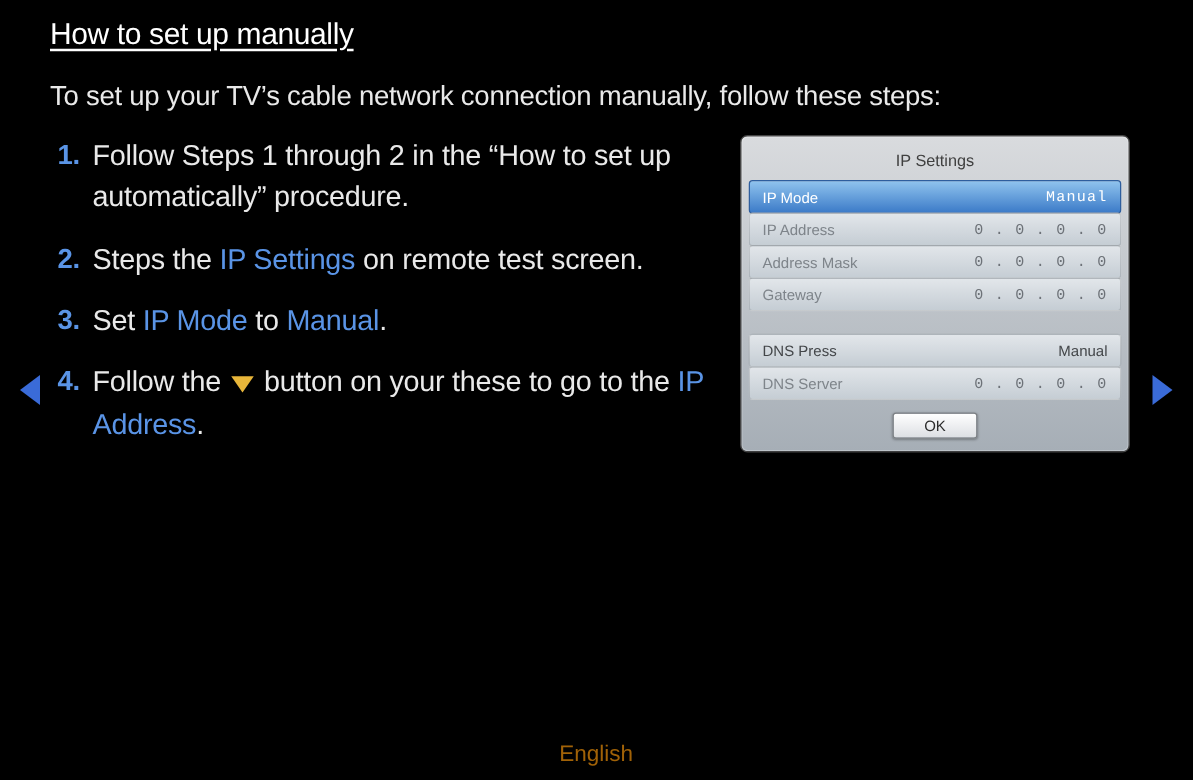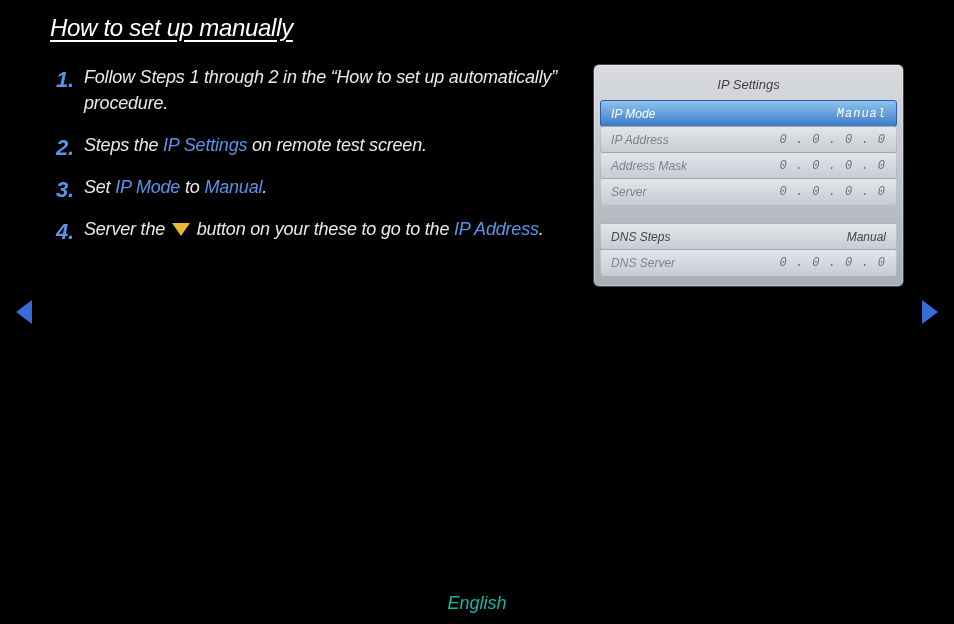--- a/index.html
+++ b/index.html
@@ -2,42 +2,42 @@
 <html><head>
 <meta charset="utf-8">
 <style>
   * { box-sizing: border-box; margin: 0; padding: 0; }
   html, body { width: 954px; height: 624px; background: #000; overflow: hidden; }
   body {
     font-family: "Helvetica Neue", Helvetica, Arial, sans-serif;
     color: #dcdcdc;
     position: relative;
   }
-  .page { position: relative; width: 100%; height: 100%; padding: 14px 50px 0 50px; font-style: italic; }
+  .page { position: relative; width: 100%; height: 100%; padding: 14px 50px 0 40px; }
   .title {
     color: #ffffff;
     font-size: 24px;
     font-weight: 500;
     text-decoration: underline;
     text-underline-offset: 4px;
     letter-spacing: -0.3px;
     margin-bottom: 22px;
   }
   .intro {
     color: #e9e9e9;
     font-size: 22px;
     font-weight: 300;
     letter-spacing: -0.2px;
     margin-bottom: 18px;
   }
   .cols { display: flex; align-items: flex-start; }
   ol.steps {
     list-style: none;
     counter-reset: step;
-    font-size: 18px;
+    font-size: 23px;
     font-weight: 300;
     color: #e9e9e9;
     width: 545px;
     padding-left: 6px;
   }
   ol.steps li {
     counter-increment: step;
     position: relative;
     padding-left: 28px;
     margin-bottom: 16px;
@@ -137,80 +137,84 @@
     border-top: 12px solid transparent;
     border-bottom: 12px solid transparent;
     border-left: 16px solid #3a6bd8;
   }
 
   .footer {
     position: absolute;
     bottom: 10px;
     left: 0; right: 0;
     text-align: center;
-    color: #14b8a6;
+    color: #a16207;
     font-size: 18px;
     font-weight: 300;
   }
 </style>
 </head>
 <body>
 
 <div class="page">
 
   <div class="title">How to set up manually</div>
 
+  <div class="intro">To set up your TV’s cable network connection manually, follow these steps:</div>
 
   <div class="cols">
     <ol class="steps">
       <li>
         <span>Follow Steps 1 through 2 in the “How to set up automatically” procedure.</span>
       </li>
       <li>
         <span>Steps the </span><span class="kw">IP Settings</span><span> on remote test screen.</span>
       </li>
       <li>
         <span>Set </span><span class="kw">IP Mode</span><span> to </span><span class="kw">Manual</span><span>.</span>
       </li>
       <li>
-        <span>Server the </span><span class="down-tri"></span><span> button on your these to go to the </span><span class="kw">IP Address</span><span>.</span>
+        <span>Follow the </span><span class="down-tri"></span><span> button on your these to go to the </span><span class="kw">IP Address</span><span>.</span>
       </li>
     </ol>
 
     <div class="panel">
       <div class="panel-title">IP Settings</div>
 
       <div class="row highlight">
         <span class="r-left">IP Mode</span>
         <span class="r-right mode">Manual</span>
       </div>
       <div class="row">
         <span class="r-left">IP Address</span>
         <span class="r-right">0 . 0 . 0 . 0</span>
       </div>
       <div class="row">
         <span class="r-left">Address Mask</span>
         <span class="r-right">0 . 0 . 0 . 0</span>
       </div>
       <div class="row">
-        <span class="r-left">Server</span>
+        <span class="r-left">Gateway</span>
         <span class="r-right">0 . 0 . 0 . 0</span>
       </div>
 
       <div class="spacer"></div>
 
       <div class="row">
-        <span class="r-left" style="color:#434649;">DNS Steps</span>
+        <span class="r-left" style="color:#434649;">DNS Press</span>
         <span class="r-right mode">Manual</span>
       </div>
       <div class="row">
         <span class="r-left">DNS Server</span>
         <span class="r-right">0 . 0 . 0 . 0</span>
       </div>
 
+      <div class="ok-wrap">
+        <div class="ok-btn">OK</div>
+      </div>
     </div>
   </div>
 
   <div class="nav-left"></div>
   <div class="nav-right"></div>
 
   <div class="footer">English</div>
 </div>
 
 </body></html>

